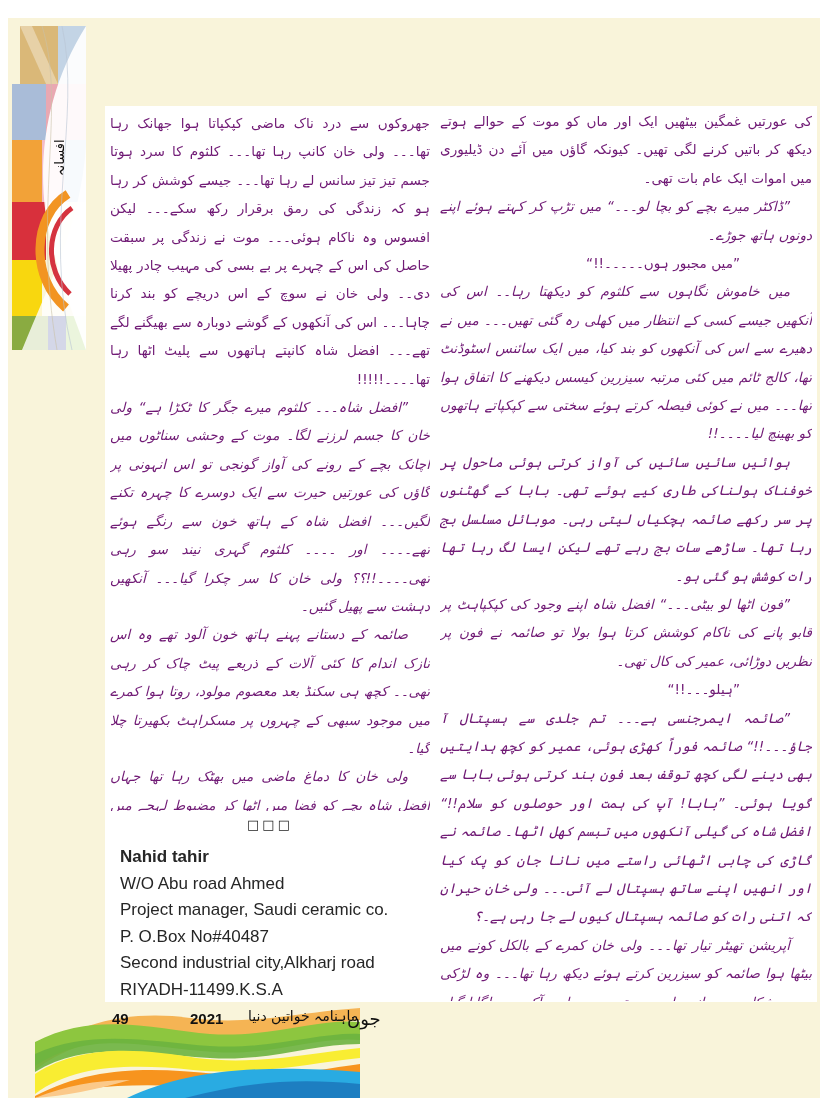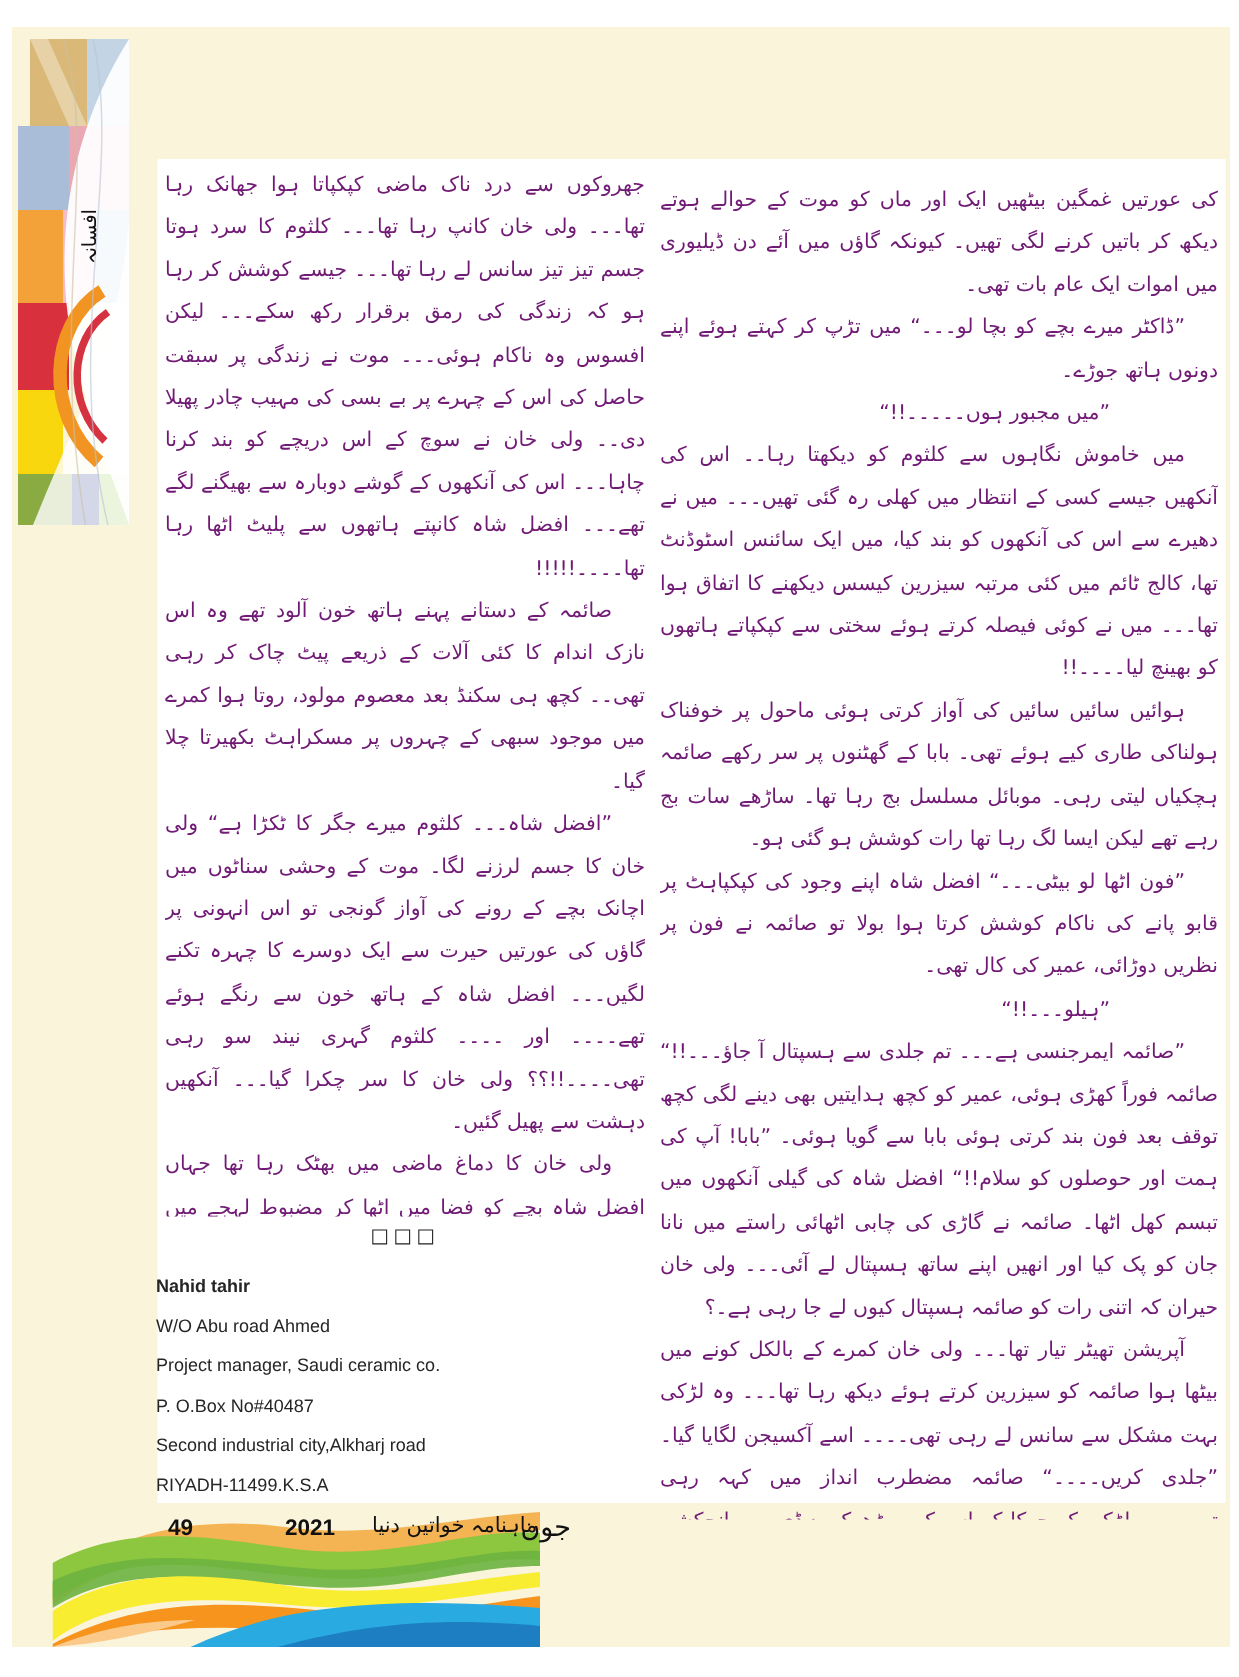--- a/index.html
+++ b/index.html
@@ -8,31 +8,31 @@
     background:#ffffff;font-family:"DejaVu Sans",sans-serif;
   }
   .cream-page{position:absolute;left:8px;top:18px;width:812px;height:1080px;background:#f9f4da;}
   .paper{position:absolute;left:105px;top:106px;width:712px;height:896px;background:#ffffff;}
   .story-col{
     position:absolute;direction:rtl;text-align:justify;color:#701a75;
     font-size:13.6px;line-height:28.4px;overflow:hidden;
     font-family:"DejaVu Sans",sans-serif;
   }
   .story-col p{margin:0;}
-  .story-col p.ind{text-indent:22px;}
+  .story-col p.ind{text-indent:22px;font-style:italic;}
   .story-col p.ctr{text-indent:72px;}
   #col-left{left:110px;top:109px;width:320px;height:702px;}
-  #col-right{left:440px;top:119px;width:372px;height:894px;}
+  #col-right{left:440px;top:107px;width:372px;height:894px;}
   .squares{
     position:absolute;left:110px;top:817px;width:320px;text-align:center;
     font-size:13px;letter-spacing:3px;color:#222;
   }
   .author-block{
-    position:absolute;left:104px;top:844px;width:330px;
-    font-family:"Liberation Sans",sans-serif;font-size:12px;line-height:26.5px;color:#262626;
+    position:absolute;left:120px;top:844px;width:330px;
+    font-family:"Liberation Sans",sans-serif;font-size:17px;line-height:26.5px;color:#262626;
   }
   .author-block .bold{font-weight:bold;}
   .side-art{position:absolute;left:12px;top:26px;width:74px;height:324px;}
   .side-label{
     position:absolute;left:52px;top:176px;color:#111;font-size:13px;
     transform:rotate(-90deg);transform-origin:left top;direction:rtl;white-space:nowrap;
   }
   .footer-wave{position:absolute;left:35px;top:1006px;width:325px;height:92px;}
   .footer-text{position:absolute;top:1008px;left:0;width:826px;height:30px;font-size:15px;color:#111;}
   .footer-text .num{position:absolute;font-family:"Liberation Sans",sans-serif;font-weight:bold;}
@@ -67,22 +67,22 @@
   <path d="M56,168 C20,190 18,252 54,282" stroke="#f29422" stroke-width="9" fill="none"></path>
   <path d="M60,182 C34,200 32,244 58,268" stroke="#d5333f" stroke-width="5" fill="none"></path>
   <path d="M30,0 C55,80 20,180 45,324" stroke="#c9c2a8" stroke-width="1" fill="none" opacity="0.6"></path>
   <path d="M50,0 C70,90 30,200 60,324" stroke="#b9c4d4" stroke-width="1" fill="none" opacity="0.6"></path>
 </svg>
 
 <span class="side-label">افسانہ</span>
 
 <div class="story-col" id="col-left" lang="ur">
   <p>جھروکوں سے درد ناک ماضی کپکپاتا ہوا جھانک رہا تھا۔۔۔ ولی خان کانپ رہا تھا۔۔۔ کلثوم کا سرد ہوتا جسم تیز تیز سانس لے رہا تھا۔۔۔ جیسے کوشش کر رہا ہو کہ زندگی کی رمق برقرار رکھ سکے۔۔۔ لیکن افسوس وہ ناکام ہوئی۔۔۔ موت نے زندگی پر سبقت حاصل کی اس کے چہرے پر بے بسی کی مہیب چادر پھیلا دی۔۔ ولی خان نے سوچ کے اس دریچے کو بند کرنا چاہا۔۔۔ اس کی آنکھوں کے گوشے دوبارہ سے بھیگنے لگے تھے۔۔۔ افضل شاہ کانپتے ہاتھوں سے پلیٹ اٹھا رہا تھا۔۔۔۔!!!!!</p>
+  <p class="ind">”افضل شاہ۔۔۔ کلثوم میرے جگر کا ٹکڑا ہے“ ولی خان کا جسم لرزنے لگا۔ موت کے وحشی سناٹوں میں اچانک بچے کے رونے کی آواز گونجی تو اس انہونی پر گاؤں کی عورتیں حیرت سے ایک دوسرے کا چہرہ تکنے لگیں۔۔۔ افضل شاہ کے ہاتھ خون سے رنگے ہوئے تھے۔۔۔۔ اور ۔۔۔۔ کلثوم گہری نیند سو رہی تھی۔۔۔۔!!؟؟ ولی خان کا سر چکرا گیا۔۔۔ آنکھیں دہشت سے پھیل گئیں۔</p>
   <p class="ind">صائمہ کے دستانے پہنے ہاتھ خون آلود تھے وہ اس نازک اندام کا کئی آلات کے ذریعے پیٹ چاک کر رہی تھی۔۔ کچھ ہی سکنڈ بعد معصوم مولود، روتا ہوا کمرے میں موجود سبھی کے چہروں پر مسکراہٹ بکھیرتا چلا گیا۔</p>
-  <p class="ind">”افضل شاہ۔۔۔ کلثوم میرے جگر کا ٹکڑا ہے“ ولی خان کا جسم لرزنے لگا۔ موت کے وحشی سناٹوں میں اچانک بچے کے رونے کی آواز گونجی تو اس انہونی پر گاؤں کی عورتیں حیرت سے ایک دوسرے کا چہرہ تکنے لگیں۔۔۔ افضل شاہ کے ہاتھ خون سے رنگے ہوئے تھے۔۔۔۔ اور ۔۔۔۔ کلثوم گہری نیند سو رہی تھی۔۔۔۔!!؟؟ ولی خان کا سر چکرا گیا۔۔۔ آنکھیں دہشت سے پھیل گئیں۔</p>
   <p class="ind">ولی خان کا دماغ ماضی میں بھٹک رہا تھا جہاں افضل شاہ بچے کو فضا میں اٹھا کر مضبوط لہجے میں جنونی انداز میں کہہ رہا تھا۔</p>
 
 </div>
 
 <div class="story-col" id="col-right" lang="ur">
   <p>کی عورتیں غمگین بیٹھیں ایک اور ماں کو موت کے حوالے ہوتے دیکھ کر باتیں کرنے لگی تھیں۔ کیونکہ گاؤں میں آئے دن ڈیلیوری میں اموات ایک عام بات تھی۔</p>
   <p class="ind">”ڈاکٹر میرے بچے کو بچا لو۔۔۔“ میں تڑپ کر کہتے ہوئے اپنے دونوں ہاتھ جوڑے۔</p>
   <p class="ctr">”میں مجبور ہوں۔۔۔۔۔!!“</p>
   <p class="ind">میں خاموش نگاہوں سے کلثوم کو دیکھتا رہا۔۔ اس کی آنکھیں جیسے کسی کے انتظار میں کھلی رہ گئی تھیں۔۔۔ میں نے دھیرے سے اس کی آنکھوں کو بند کیا، میں ایک سائنس اسٹوڈنٹ تھا، کالج ٹائم میں کئی مرتبہ سیزرین کیسس دیکھنے کا اتفاق ہوا تھا۔۔۔ میں نے کوئی فیصلہ کرتے ہوئے سختی سے کپکپاتے ہاتھوں کو بھینچ لیا۔۔۔۔!!</p>
   <p class="ind">ہوائیں سائیں سائیں کی آواز کرتی ہوئی ماحول پر خوفناک ہولناکی طاری کیے ہوئے تھی۔ بابا کے گھٹنوں پر سر رکھے صائمہ ہچکیاں لیتی رہی۔ موبائل مسلسل بج رہا تھا۔ ساڑھے سات بج رہے تھے لیکن ایسا لگ رہا تھا رات کوشش ہو گئی ہو۔</p>

